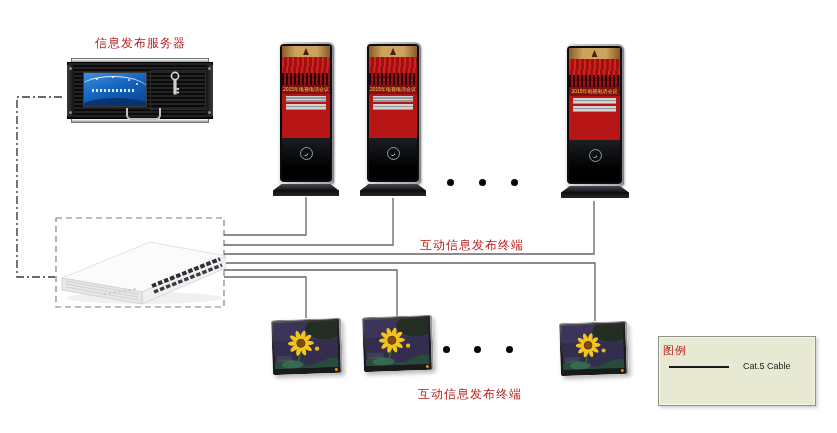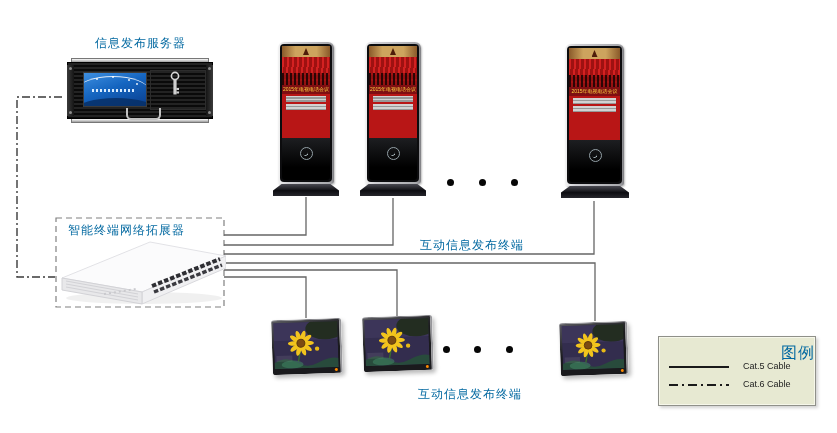--- a/index.html
+++ b/index.html
@@ -1,19 +1,19 @@
 <!DOCTYPE html>
 <html><head>
 <meta charset="utf-8">
 <style>
   html,body{margin:0;padding:0;background:#fff;}
   #canvas{position:relative;width:837px;height:433px;background:#fff;overflow:hidden;
           font-family:"Liberation Sans",sans-serif;}
   .abs{position:absolute;}
-  .cjk{font-family:Liberation Mono, monospace;color:#0369a1;letter-spacing:1px;white-space:nowrap;}
+  .cjk{font-family:Liberation Mono, monospace;color:#b91c1c;letter-spacing:1px;white-space:nowrap;}
 
   
   #wires{position:absolute;left:0;top:0;pointer-events:none;}
 
   
   .server{left:67px;top:58px;width:146px;height:65px;}
   .srv-rail{position:absolute;left:4px;right:4px;height:5px;background:linear-gradient(#fdfdfd,#9d9d9d);border:1px solid #777;box-sizing:border-box;}
   .srv-rail.top{top:0;} .srv-rail.bot{bottom:0;}
   .srv-body{position:absolute;left:0;right:0;top:4px;bottom:4px;background:#101010;
             background-image:repeating-linear-gradient(180deg,#232323 0 2px,#0a0a0a 2px 4px);
@@ -56,21 +56,21 @@
            border-right:2px solid #97979b;border-top:1px solid #808085;
            box-shadow:2px 3px 4px rgba(0,0,0,.28);}
   .m-led{position:absolute;right:3px;bottom:2px;width:3px;height:3px;border-radius:50%;background:#ff8a00;}
 
   
   .dot{position:absolute;width:7px;height:7px;border-radius:50%;background:#060606;}
 
   
   .legend{left:658px;top:336px;width:158px;height:70px;background:#e7e9d2;
           border:1px solid #8f9089;box-shadow:inset 0 0 0 1px #f6f7ea,2px 2px 3px rgba(0,0,0,.18);box-sizing:border-box;}
-  .legend-title{position:absolute;left:10px;right:0;top:6px;text-align:right;font-size:16px;}
+  .legend-title{position:absolute;left:4px;right:0;top:6px;text-align:left;font-size:11px;}
   .legend-row{position:absolute;left:10px;right:8px;height:12px;}
   .legend-row .sample{position:absolute;left:0;top:5px;width:60px;height:2px;}
   .sample.solid{background:#1a1a1a;}
   .sample.dashdot{background:repeating-linear-gradient(90deg,#1a1a1a 0 9px,transparent 9px 13px,#1a1a1a 13px 15px,transparent 15px 19px);}
   .legend-row .lbl{position:absolute;left:74px;top:0;font-family:Liberation Sans, sans-serif;font-size:9px;color:#1d1d1d;white-space:nowrap;}
 
   .lab-server{left:95px;top:35px;font-size:12px;}
   .lab-switch{left:68px;top:222px;font-size:12px;}
   .lab-top{left:420px;top:237px;font-size:12px;}
   .lab-bottom{left:418px;top:386px;font-size:12px;}
@@ -89,21 +89,20 @@
     <path d="M306,197 V235 H224" fill="none" stroke="#666" stroke-width="1.3"></path>
     <path d="M393,198 V245 H224" fill="none" stroke="#666" stroke-width="1.3"></path>
     <path d="M594,201 V254 H224" fill="none" stroke="#666" stroke-width="1.3"></path>
 
     <path d="M224,263 H595 V321" fill="none" stroke="#666" stroke-width="1.3"></path>
     <path d="M224,270 H397 V316" fill="none" stroke="#666" stroke-width="1.3"></path>
     <path d="M224,277 H306 V318" fill="none" stroke="#666" stroke-width="1.3"></path>
   </svg>
 
   <div class="abs cjk lab-server">信息发布服务器</div>
-  <div class="abs cjk lab-switch">智能终端网络拓展器</div>
   <div class="abs cjk lab-top">互动信息发布终端</div>
   <div class="abs cjk lab-bottom">互动信息发布终端</div>
 
   <div class="abs server">
     <div class="srv-rail top"></div>
     <div class="srv-rail bot"></div>
     <div class="srv-body">
       <div class="srv-ear l"></div>
       <div class="srv-ear r"></div>
       <div class="screw" style="left:1px;top:4px;"></div>
@@ -289,19 +288,15 @@
   <div class="dot" style="left:443px;top:346px;"></div>
   <div class="dot" style="left:474px;top:346px;"></div>
   <div class="dot" style="left:506px;top:346px;"></div>
 
   <div class="abs legend">
     <div class="legend-title cjk">图例</div>
     <div class="legend-row" style="top:24px;">
       <div class="sample solid"></div>
       <div class="lbl">Cat.5 Cable</div>
     </div>
-    <div class="legend-row" style="top:42px;">
-      <div class="sample dashdot"></div>
-      <div class="lbl">Cat.6 Cable</div>
-    </div>
   </div>
 
 </div>
 
 </body></html>

